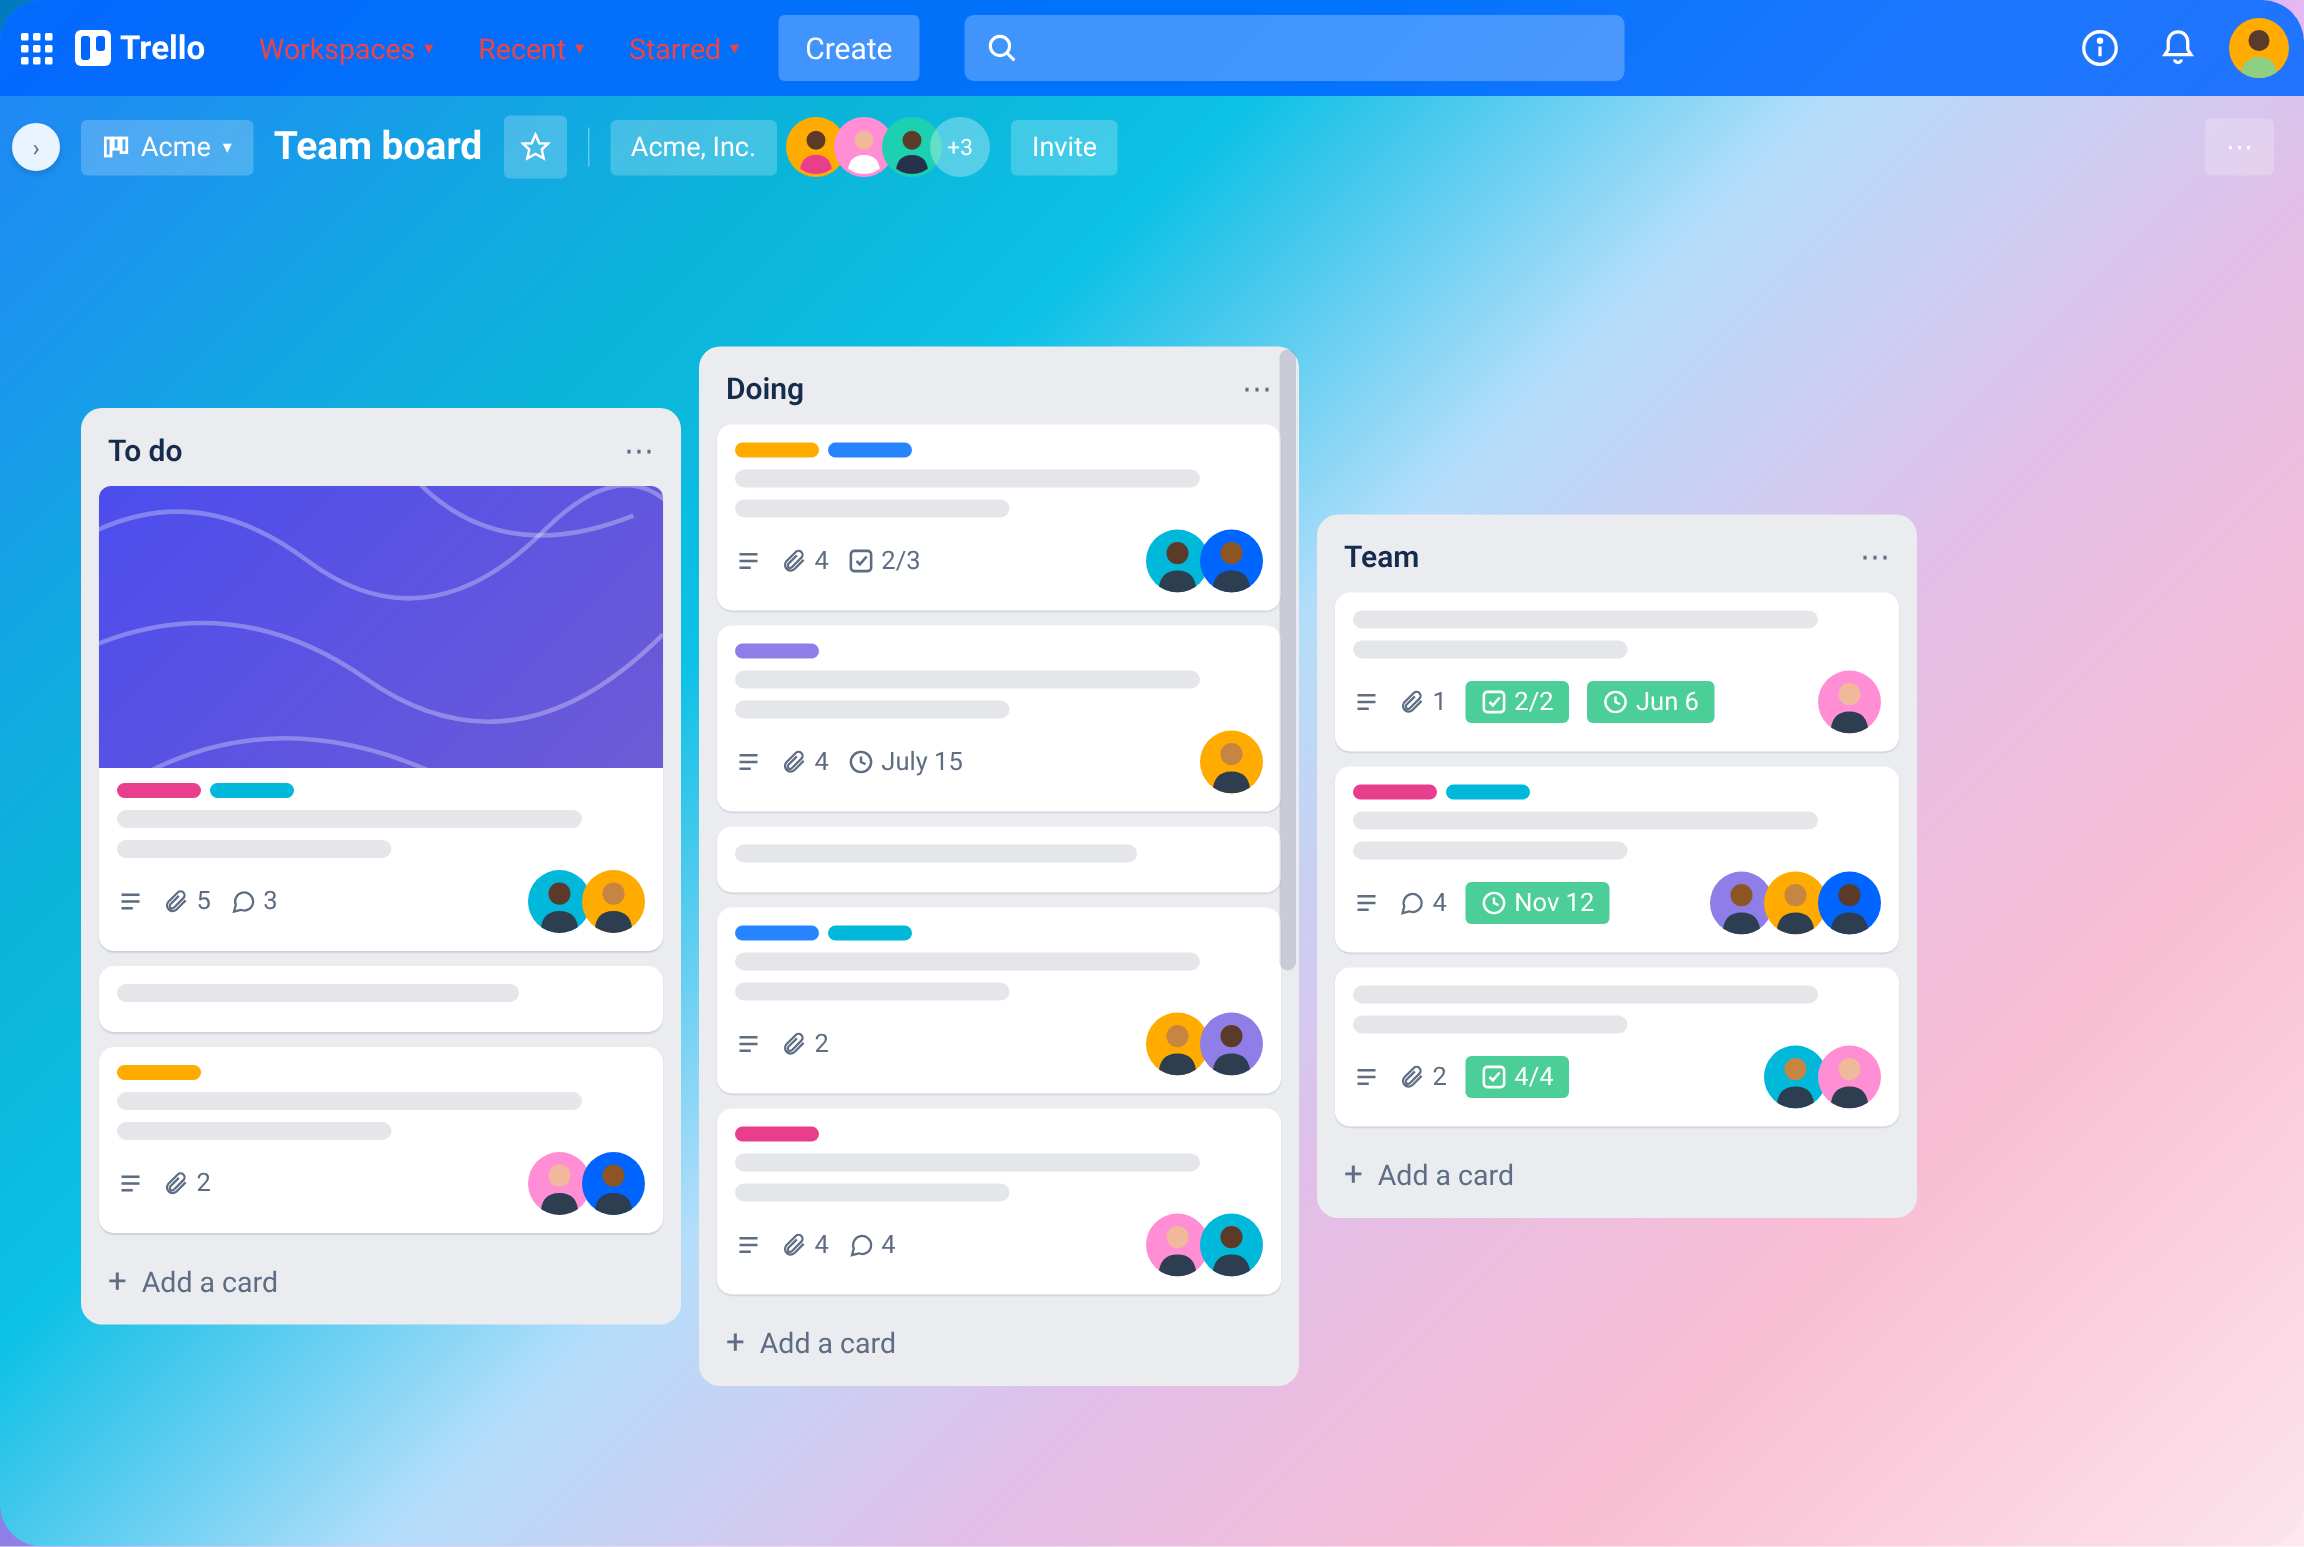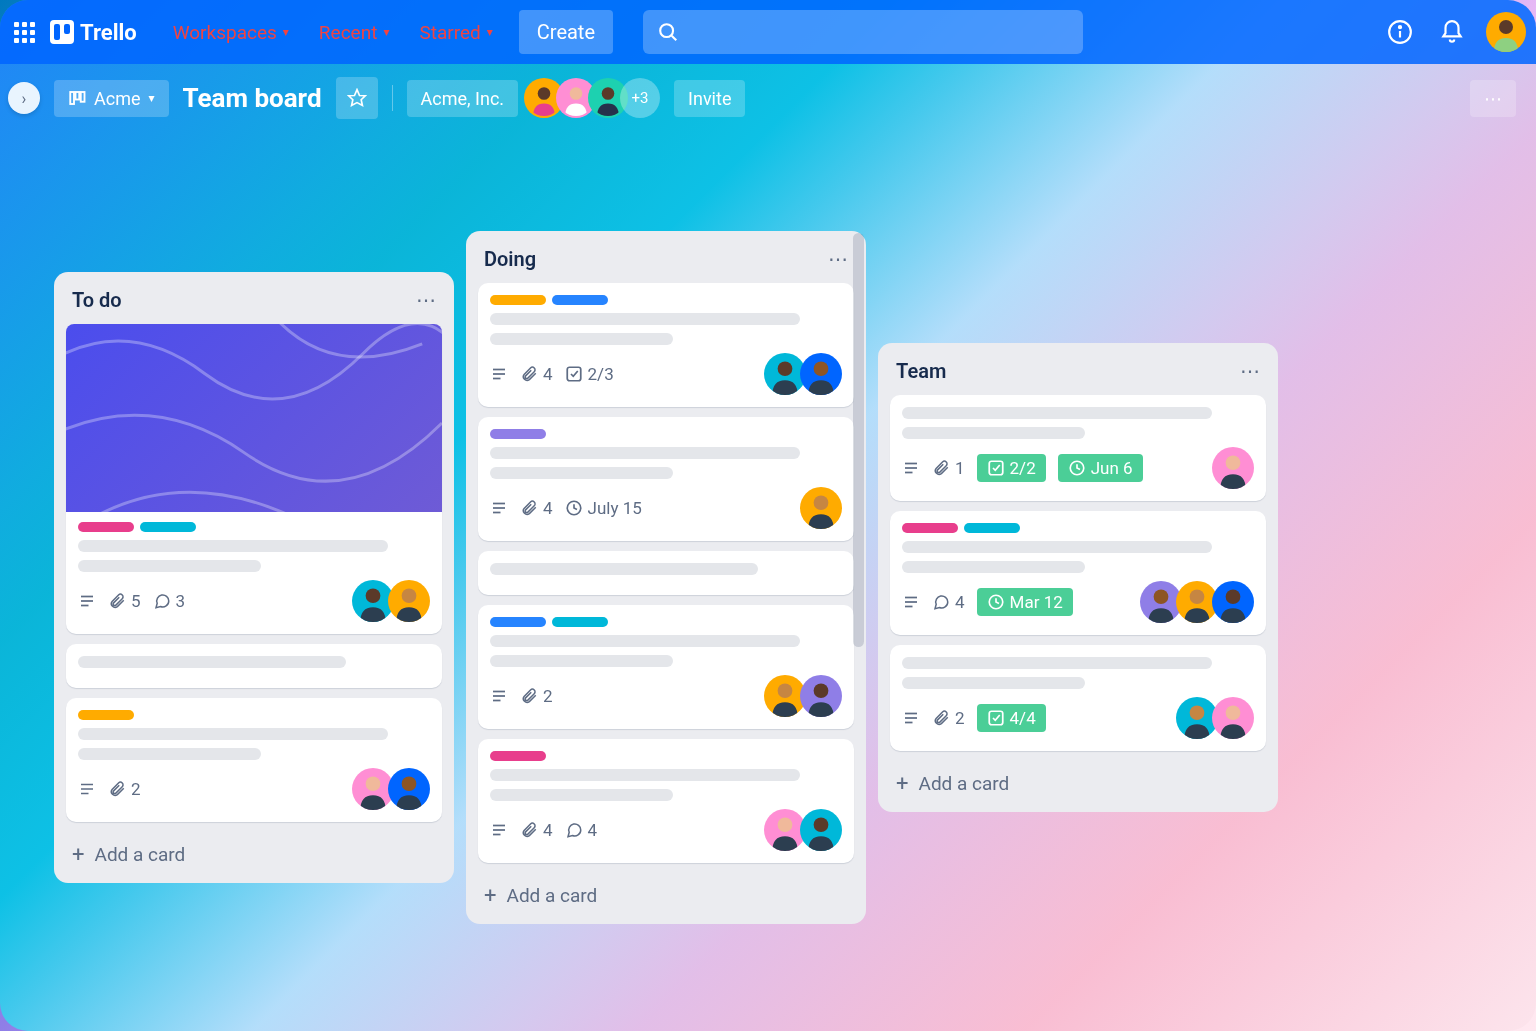--- a/index.html
+++ b/index.html
@@ -512,21 +512,21 @@
             <svg class="icon-sm" viewBox="0 0 24 24" fill="none" stroke="#5E6C84" stroke-width="2">
               <path d="M21 12a8 8 0 0 1-11 7.4L4 21l1.6-6A8 8 0 1 1 21 12z"></path>
             </svg>
             <span>4</span>
           </span>
           <span class="badge green">
             <svg class="icon-sm" viewBox="0 0 24 24" fill="none" stroke="white" stroke-width="2.2">
               <circle cx="12" cy="12" r="9"></circle>
               <polyline points="12 7 12 12 16 14"></polyline>
             </svg>
-            <span>Mar 12</span>
+            <span>Nov 12</span>
           </span>
           <div class="members">
             <div class="av av-purple"><svg class="person-svg" viewBox="0 0 40 40">
                 <circle cx="20" cy="15" r="7" fill="#8d5524"></circle>
                 <path d="M8 40 Q8 26 20 26 Q32 26 32 40" fill="#2c3e50"></path>
               </svg></div>
             <div class="av av-orange"><svg class="person-svg" viewBox="0 0 40 40">
                 <circle cx="20" cy="15" r="7" fill="#c68642"></circle>
                 <path d="M8 40 Q8 26 20 26 Q32 26 32 40" fill="#2c3e50"></path>
               </svg></div>

